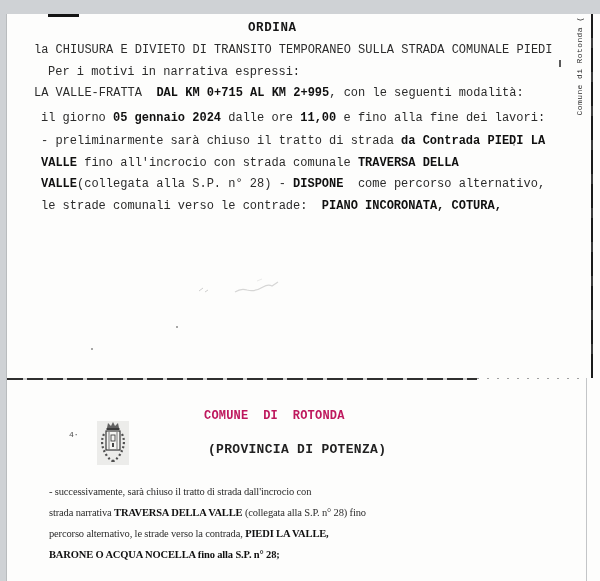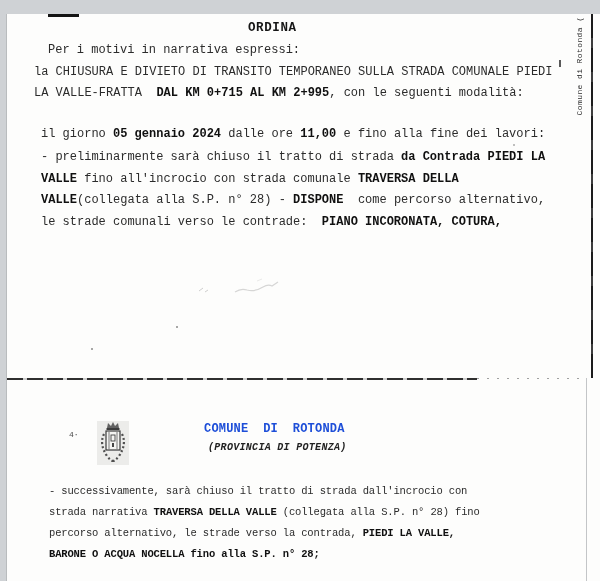--- a/index.html
+++ b/index.html
@@ -21,31 +21,31 @@
   .doc-title{
     position:absolute;left:241px;top:7px;
     font-weight:bold;font-size:12.5px;letter-spacing:.6px;
     color:#161616;white-space:pre;
   }
   .lines{position:absolute;}
   #p1-lines{left:27px;top:26px;width:560px;}
   #p2-lines{left:42px;top:103px;width:545px;}
   .line{white-space:pre;color:#2b2b2b;}
   #p1-lines .line{font-size:12px;line-height:21.5px;}
-  #p2-lines .line{font-size:10.5px;line-height:21px;letter-spacing:-.15px;}
+  #p2-lines .line{font-size:10.5px;line-height:21px;letter-spacing:-.15px;font-family:Liberation Serif, serif;}
   .line .b{font-weight:bold;color:#101010;}
 
   
   .org-name{
-    position:absolute;left:197px;top:44px;
-    font-weight:bold;font-size:12px;color:#1d4ed8;white-space:pre;letter-spacing:.2px;
+    position:absolute;left:197px;top:31px;
+    font-weight:bold;font-size:12px;color:#be185d;white-space:pre;letter-spacing:.2px;
   }
   .org-sub{
     position:absolute;left:201px;top:64px;
-    font-weight:bold;font-size:10px;color:#222;white-space:pre;letter-spacing:.3px;font-style:italic;
+    font-weight:bold;font-size:13px;color:#222;white-space:pre;letter-spacing:.3px;
   }
   .emblem{position:absolute;left:89px;top:42px;width:34px;height:46px;}
   .emblem-mark{position:absolute;left:62px;top:52px;font-size:8px;color:#4a4a4a;}
 
   
   .side-label{
     position:absolute;left:572px;top:52px;
     transform:translate(-50%,-50%) rotate(-90deg);
     font-size:8px;color:#2a2a2a;white-space:nowrap;letter-spacing:.4px;
   }
@@ -73,24 +73,24 @@
 
 <div class="stage">
 
   <div class="page" id="page1">
     <div class="tick-top"></div>
     <div class="scanline-right"></div>
 
     <div class="doc-title">ORDINA</div>
 
     <div class="lines" id="p1-lines">
+        <div class="line"><span>la CHIUSURA E DIVIETO DI TRANSITO TEMPORANEO SULLA STRADA COMUNALE PIEDI</span></div>
         <div class="line" style="margin-left: 14px;"><span>Per i motivi in narrativa espressi:</span></div>
-        <div class="line"><span>la CHIUSURA E DIVIETO DI TRANSITO TEMPORANEO SULLA STRADA COMUNALE PIEDI</span></div>
         <div class="line"><span>LA VALLE-FRATTA  </span><span class="b">DAL KM 0+715 AL KM 2+995</span><span>, con le seguenti modalità:</span></div>
-        <div class="line" style="margin-left: 7px; margin-top: 19px;"><span>il giorno </span><span class="b">05 gennaio 2024</span><span> dalle ore </span><span class="b">11,00</span><span> e fino alla fine dei lavori:</span></div>
+        <div class="line" style="margin-left: 7px; margin-top: 3px;"><span>il giorno </span><span class="b">05 gennaio 2024</span><span> dalle ore </span><span class="b">11,00</span><span> e fino alla fine dei lavori:</span></div>
         <div class="line" style="margin-left: 7px; margin-top: 2px;"><span>- preliminarmente sarà chiuso il tratto di strada </span><span class="b">da Contrada PIEDI LA</span></div>
         <div class="line" style="margin-left: 7px;"><span class="b">VALLE</span><span> fino all'incrocio con strada comunale </span><span class="b">TRAVERSA DELLA</span></div>
         <div class="line" style="margin-left: 7px;"><span class="b">VALLE</span><span>(collegata alla S.P. n° 28) - </span><span class="b">DISPONE</span><span>  come percorso alternativo,</span></div>
         <div class="line" style="margin-left: 7px;"><span>le strade comunali verso le contrade:  </span><span class="b">PIANO INCORONATA, COTURA,</span></div>
       </div>
 
     <span class="side-label">Comune di Rotonda (</span>
 
     <svg class="smudge" width="90" height="22" viewBox="0 0 90 22">
       <path d="M2,14 l4,-3 m2,4 l3,-2" stroke="#777" stroke-width="1" fill="none" opacity=".7"></path>

